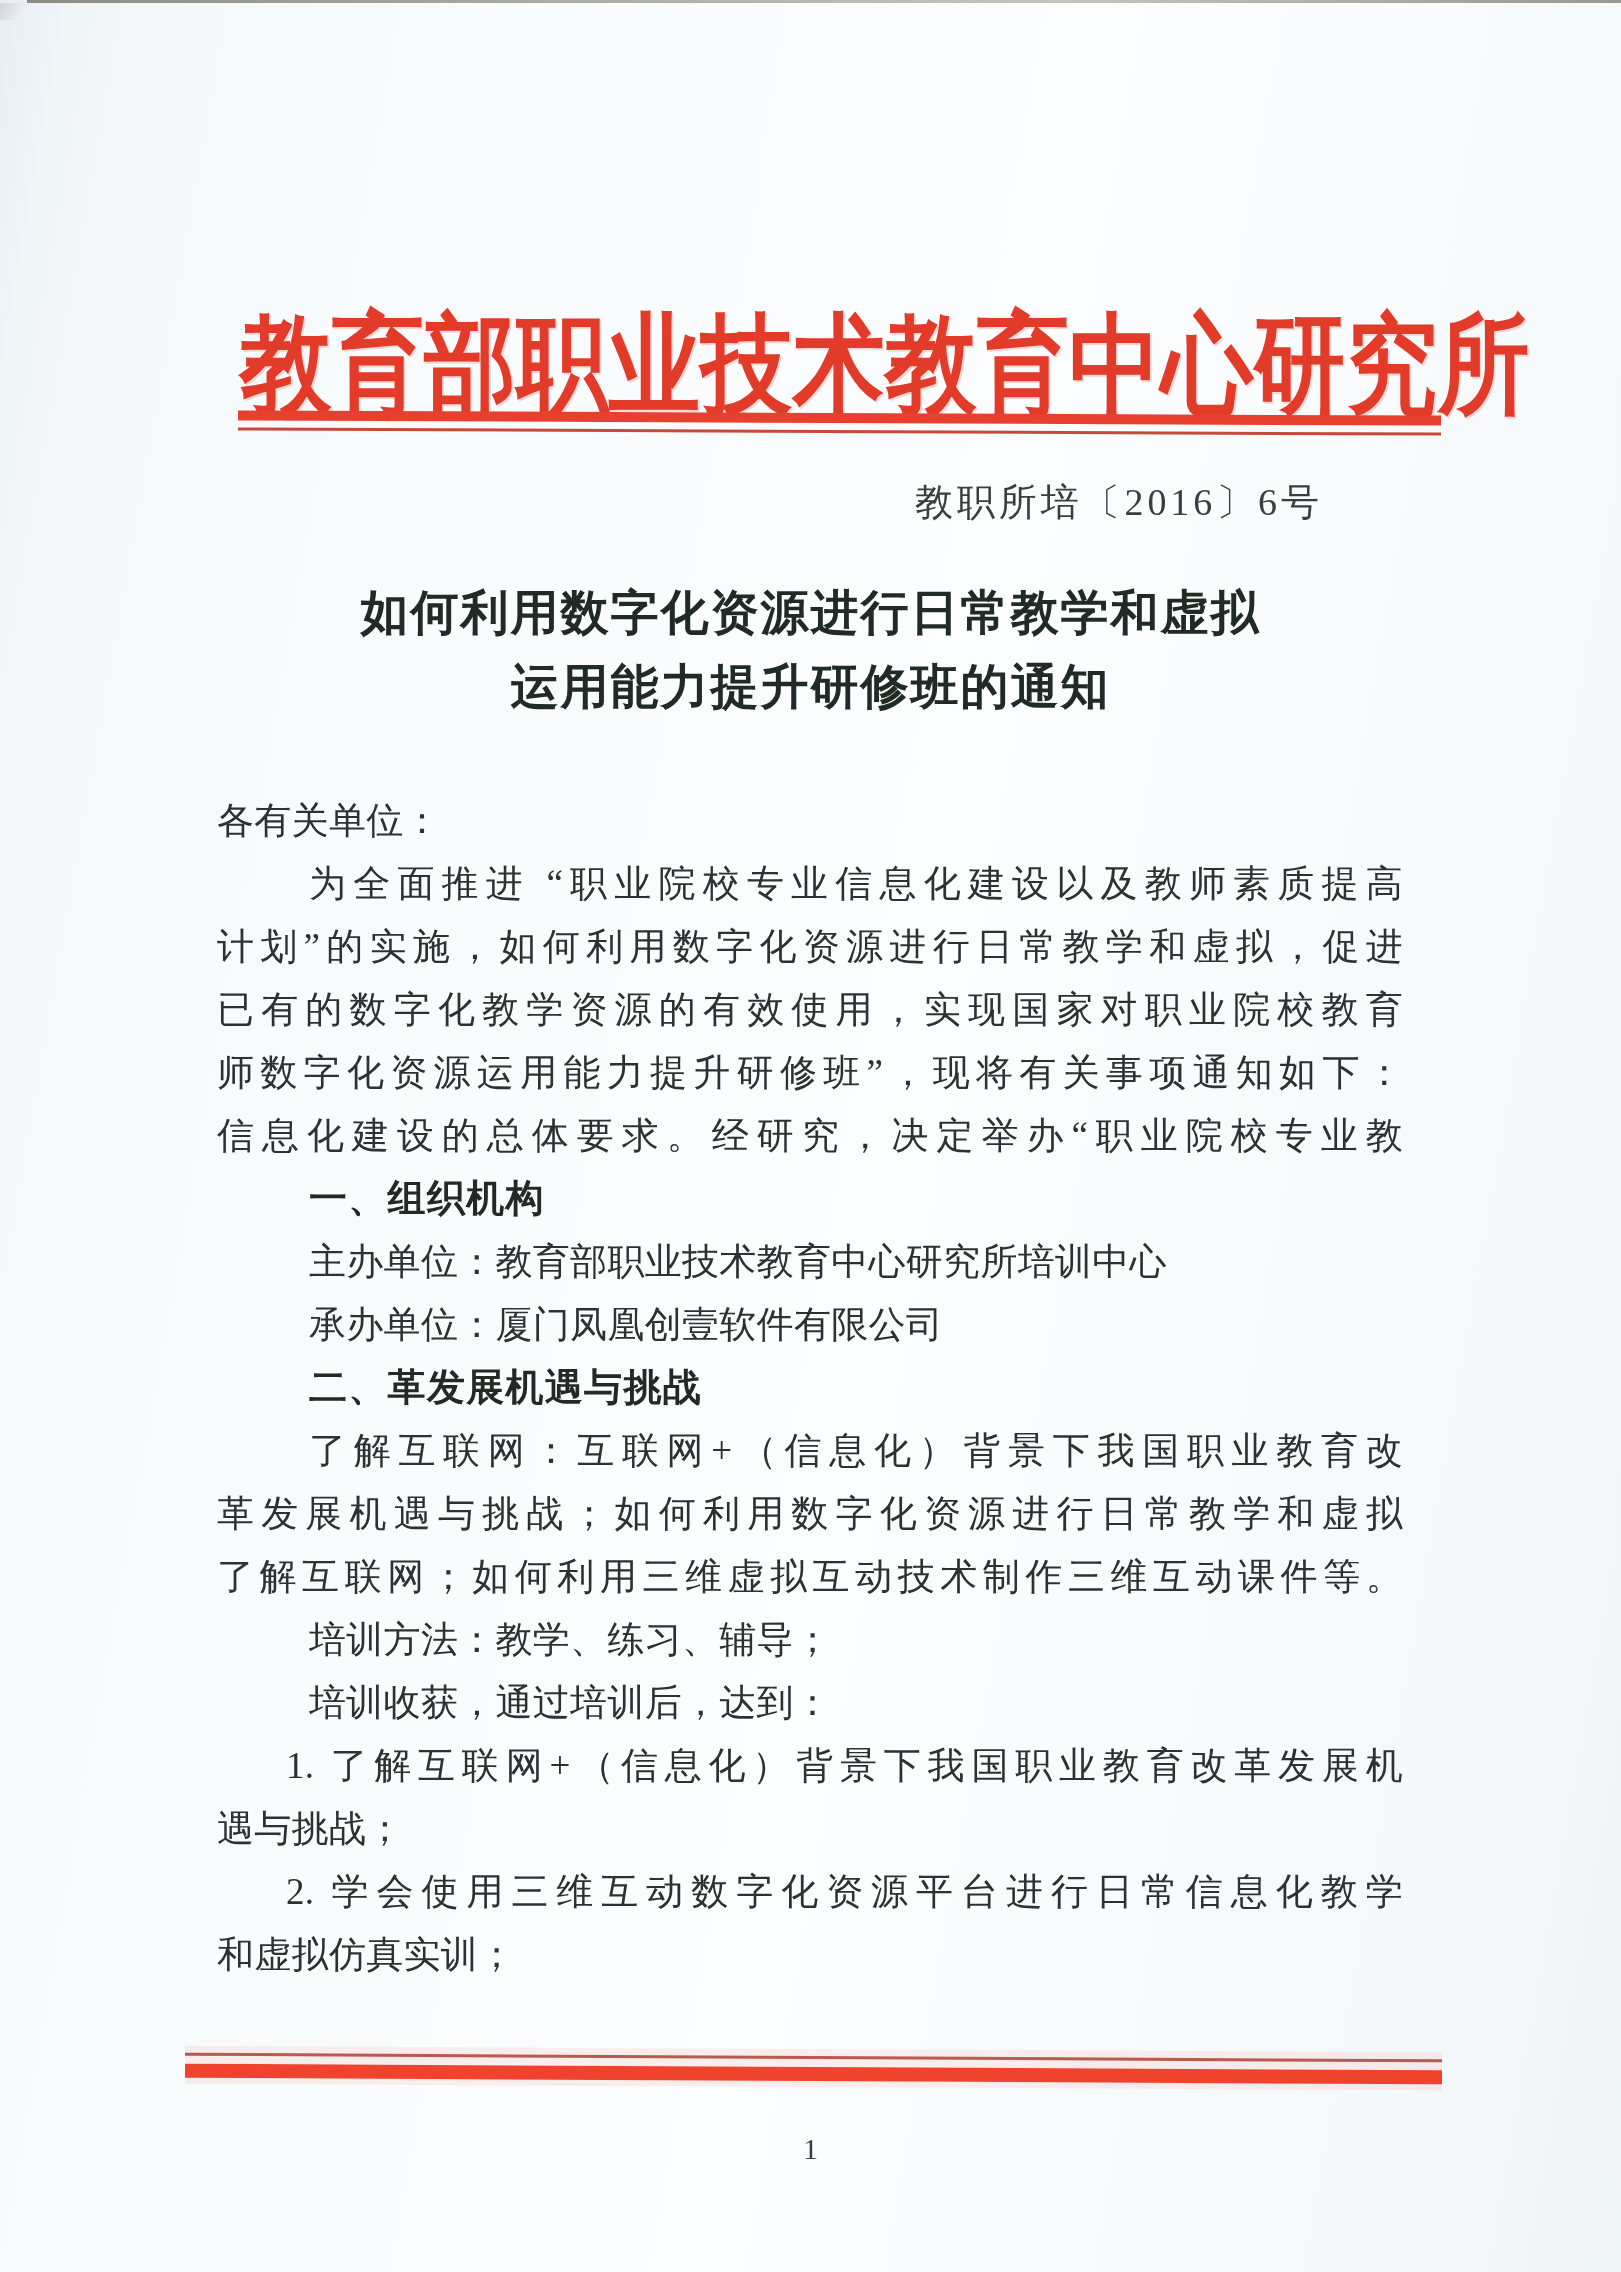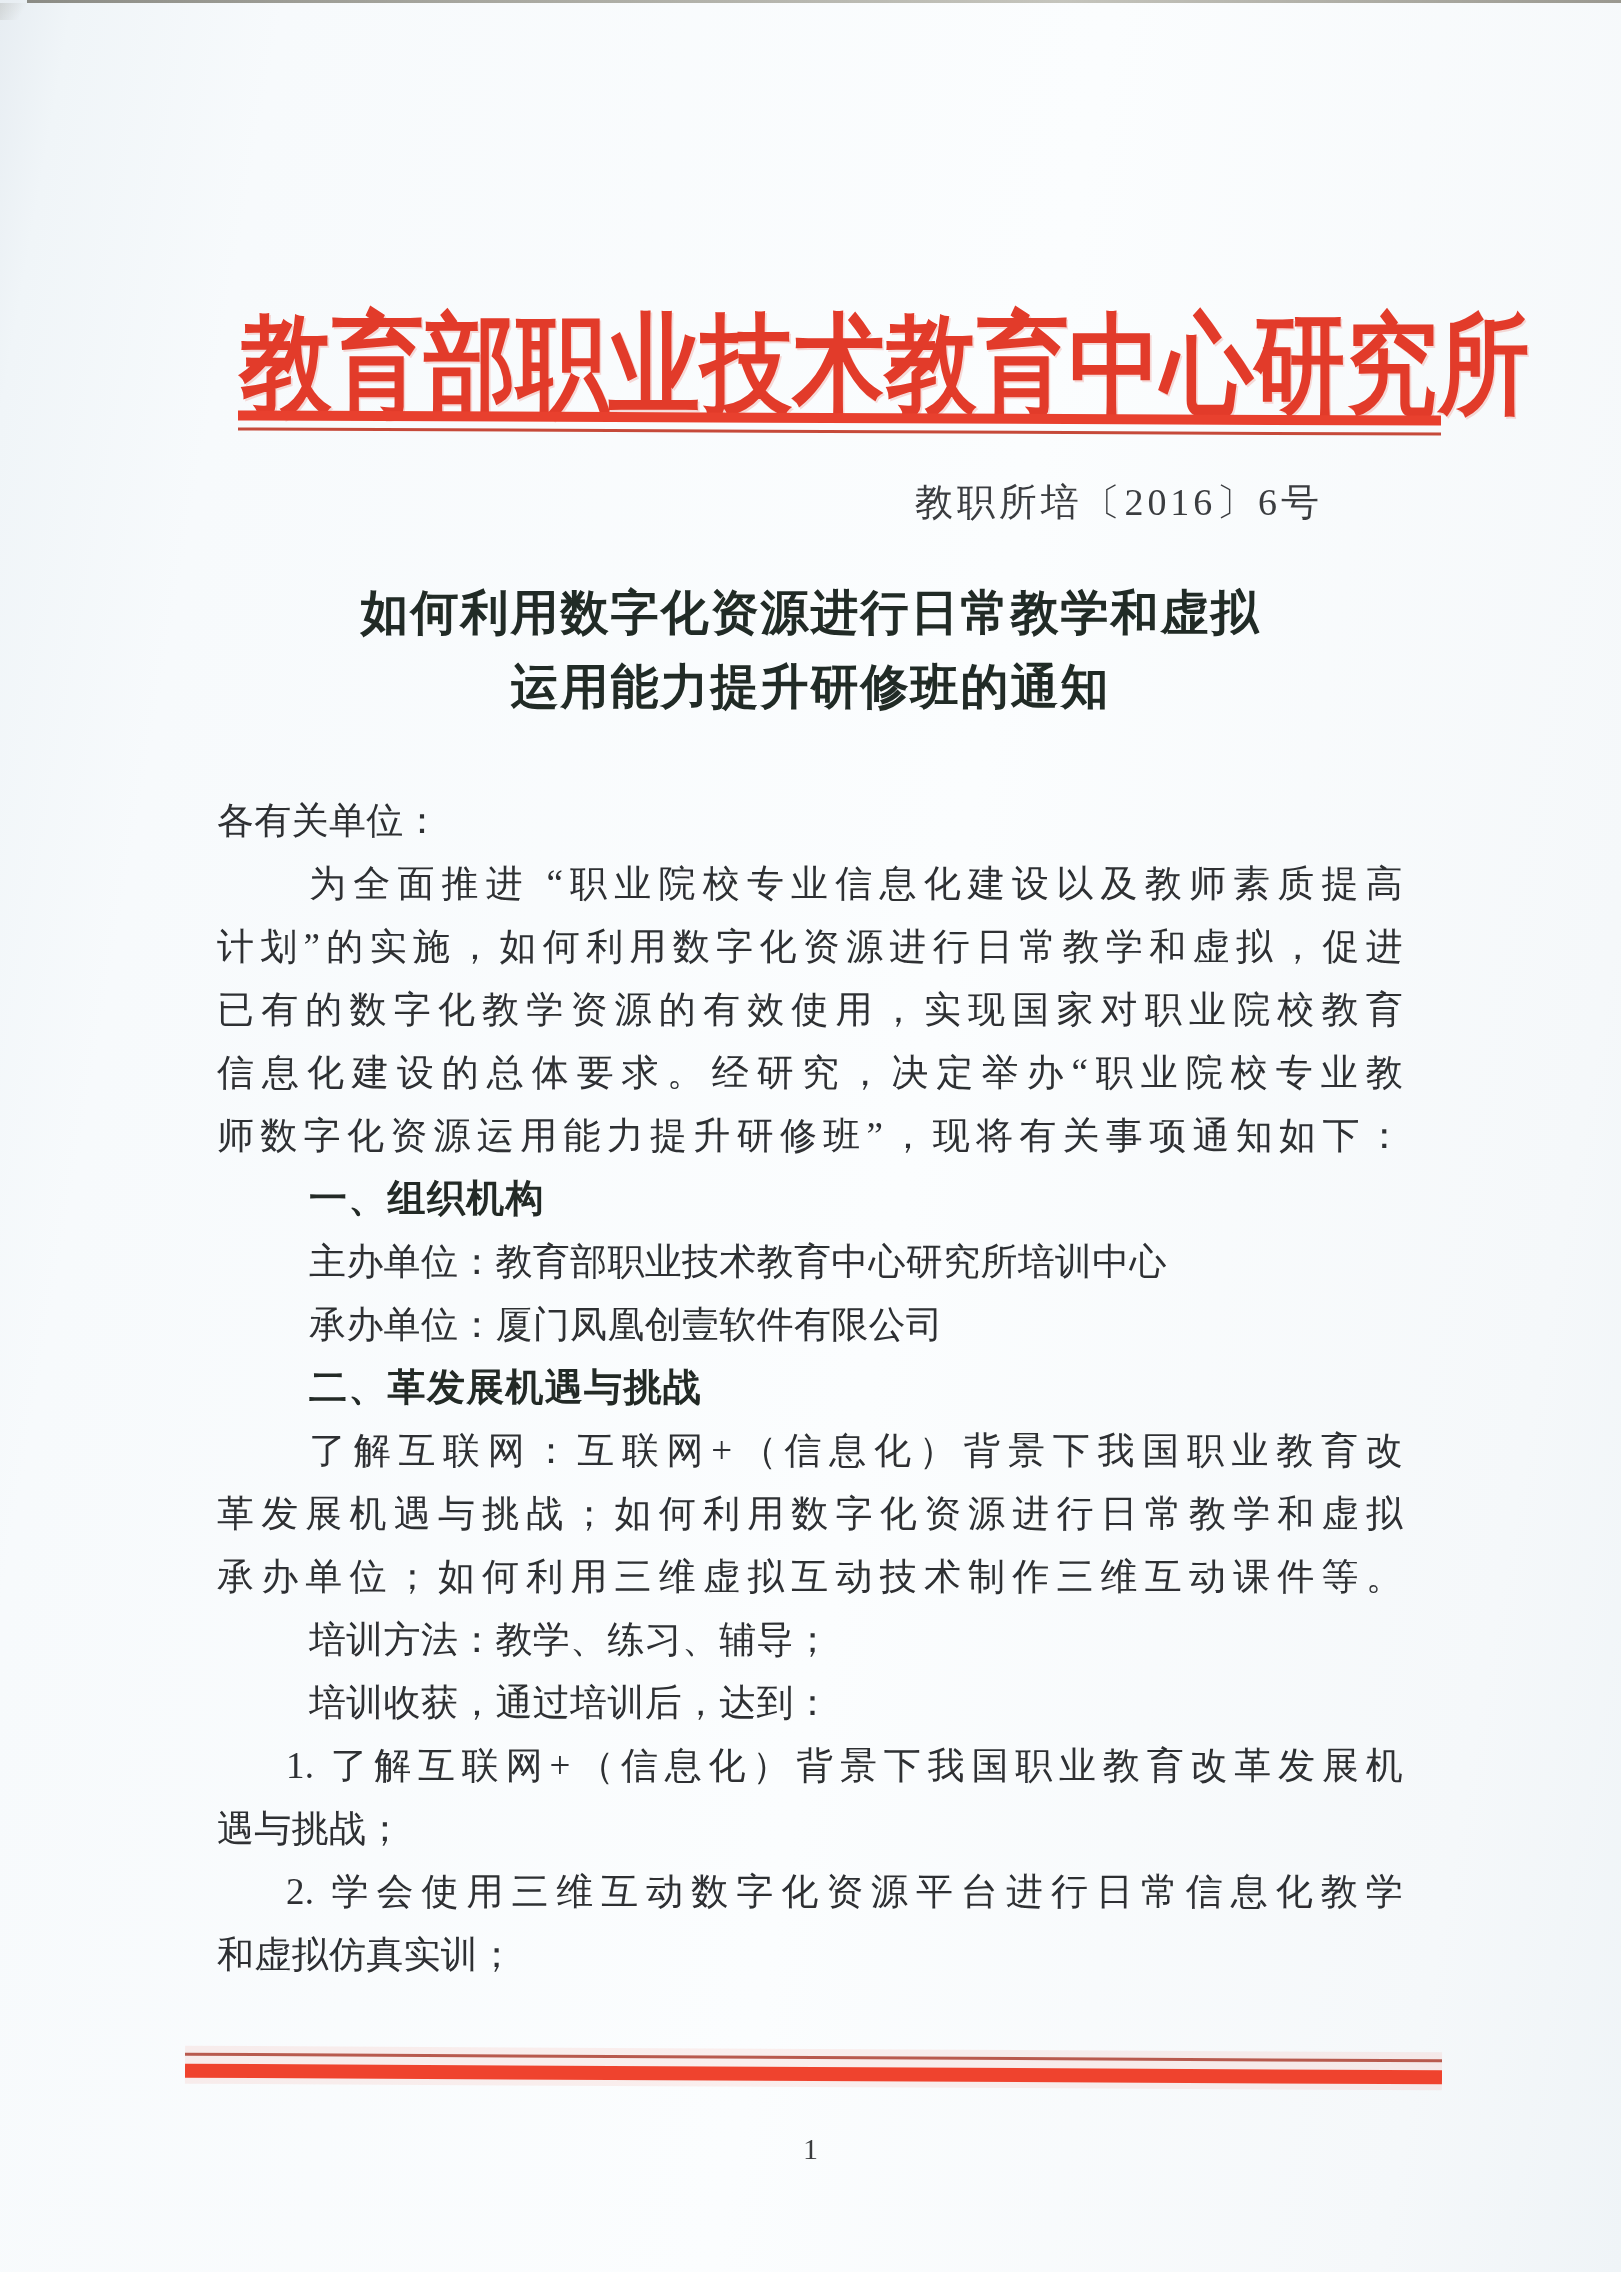--- a/index.html
+++ b/index.html
@@ -91,29 +91,29 @@
   <div class="title">
     <div>如何利用数字化资源进行日常教学和虚拟</div>
     <div>运用能力提升研修班的通知</div>
   </div>
 
   <div class="doc-body">
     <div class="ln">各有关单位：</div>
     <div class="ln ind just">为全面推进 “职业院校专业信息化建设以及教师素质提高</div>
     <div class="ln just">计划”的实施，如何利用数字化资源进行日常教学和虚拟，促进</div>
     <div class="ln just">已有的数字化教学资源的有效使用，实现国家对职业院校教育</div>
+    <div class="ln just">师数字化资源运用能力提升研修班”，现将有关事项通知如下：</div>
     <div class="ln just">信息化建设的总体要求。经研究，决定举办“职业院校专业教</div>
-    <div class="ln just">师数字化资源运用能力提升研修班”，现将有关事项通知如下：</div>
     <div class="ln ind bold">一、组织机构</div>
     <div class="ln ind">主办单位：教育部职业技术教育中心研究所培训中心</div>
     <div class="ln ind">承办单位：厦门凤凰创壹软件有限公司</div>
     <div class="ln ind bold">二、革发展机遇与挑战</div>
     <div class="ln ind just">了解互联网：互联网+（信息化）背景下我国职业教育改</div>
     <div class="ln just">革发展机遇与挑战；如何利用数字化资源进行日常教学和虚拟</div>
-    <div class="ln just">承办单位；如何利用三维虚拟互动技术制作三维互动课件等。</div>
+    <div class="ln just">了解互联网；如何利用三维虚拟互动技术制作三维互动课件等。</div>
     <div class="ln ind">培训方法：教学、练习、辅导；</div>
     <div class="ln ind">培训收获，通过培训后，达到：</div>
     <div class="ln ind-num just">1. 了解互联网+（信息化）背景下我国职业教育改革发展机</div>
     <div class="ln">遇与挑战；</div>
     <div class="ln ind-num just">2. 学会使用三维互动数字化资源平台进行日常信息化教学</div>
     <div class="ln">和虚拟仿真实训；</div>
   </div>
 
   <div class="bottom-haze"></div>
   <div class="bottom-rule thin"></div>

